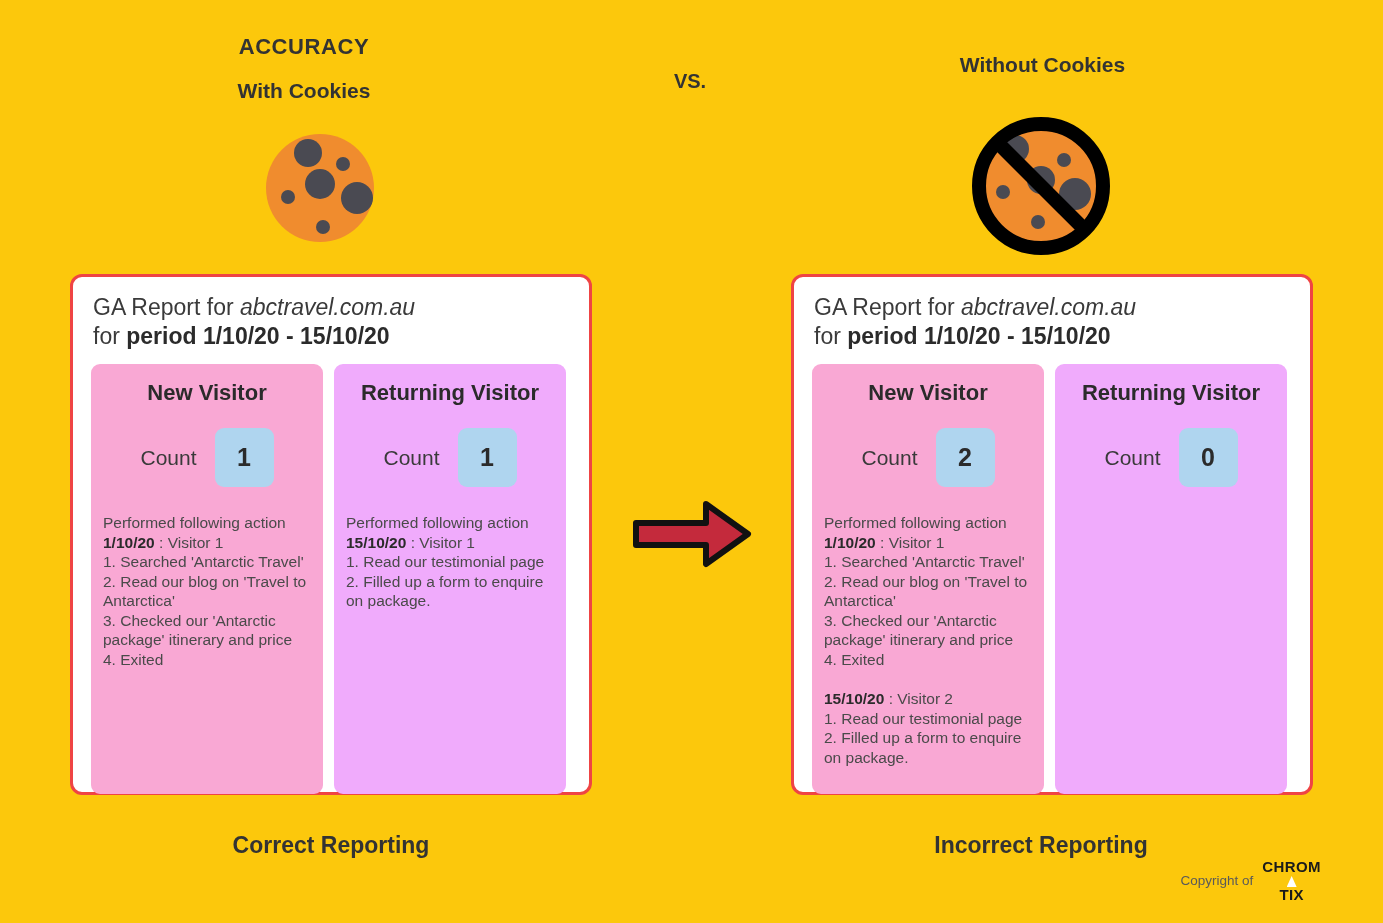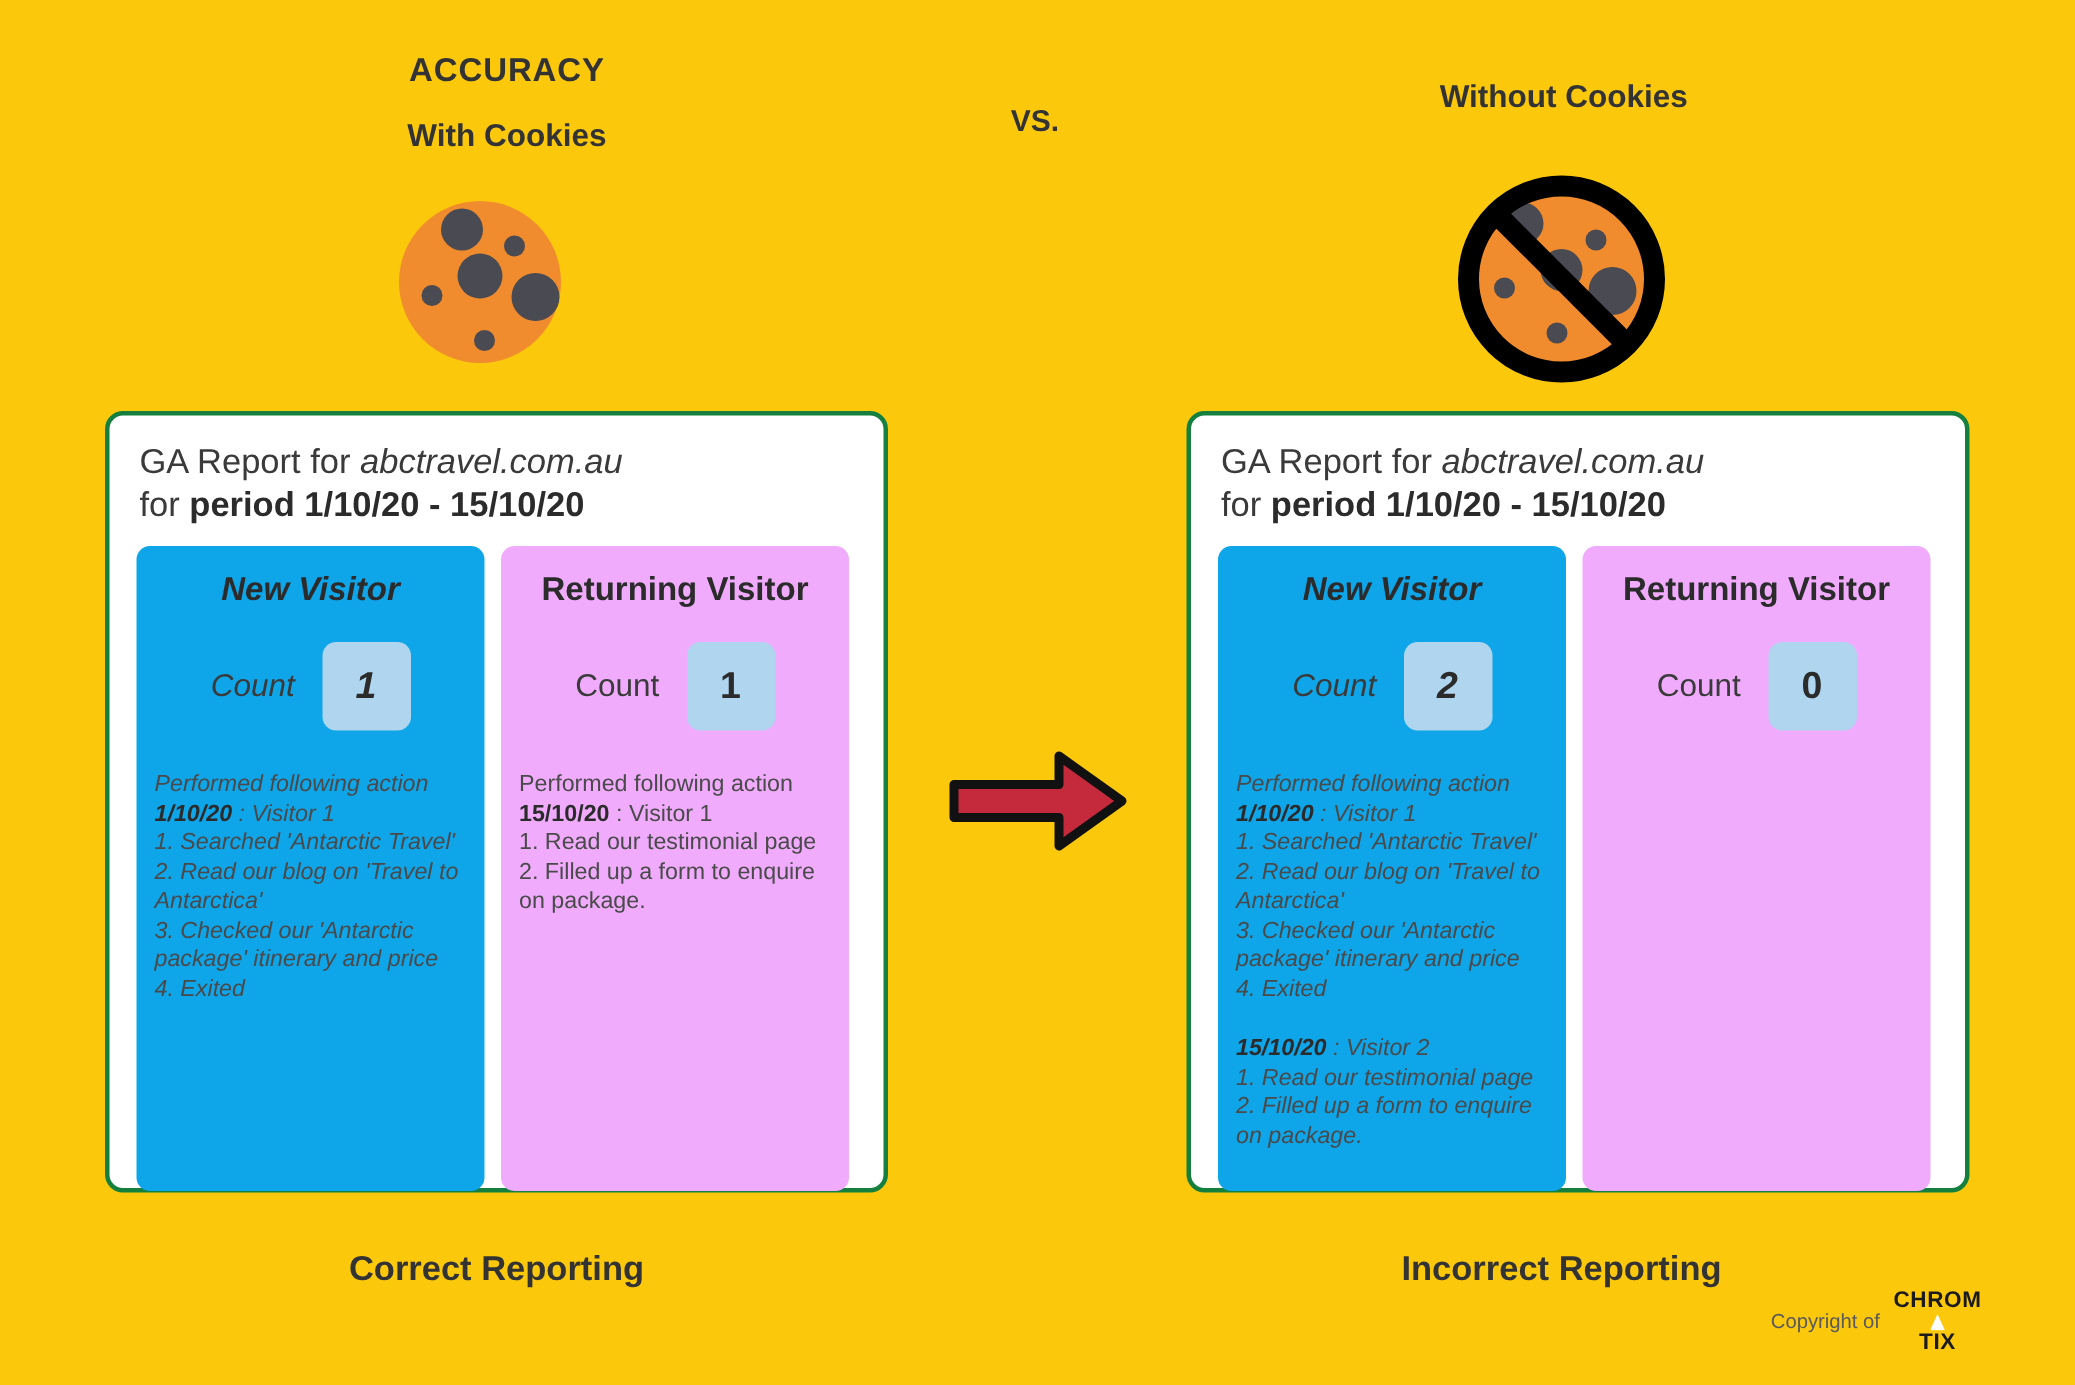--- a/index.html
+++ b/index.html
@@ -30,21 +30,21 @@
     line-height: 1.2;
   }
   .heading-sub {
     font-size: 21px;
     font-weight: bold;
     color: #333333;
     margin: 0;
     line-height: 1.2;
     margin-top: 18px;
   }
-  #left-heading  { left: 108px;  top: 34px; width: 460px; }
+  #left-heading  { left: 74px;  top: 34px; width: 460px; }
   #right-heading { left: 815px; top: 34px; width: 455px; }
 
   .vs-label {
     position: absolute;
     left: 645px;
     top: 70px;
     width: 90px;
     text-align: center;
     font-size: 20px;
     font-weight: bold;
@@ -55,21 +55,21 @@
   .icon-wrap {
     position: absolute;
   }
   #cookie-icon-wrap    { left: 264px; top: 122px; width: 116px; height: 126px; }
   #no-cookie-icon-wrap { left: 963px; top: 108px; width: 156px; height: 156px; }
 
   
   .report-card {
     position: absolute;
     background: #ffffff;
-    border: 3px solid #15803d;
+    border: 3px solid #ef4444;
     border-radius: 12px;
     box-sizing: border-box;
     padding: 16px 18px 16px 18px;
   }
   #card-left  { left: 70px;  top: 274px; width: 522px; height: 521px; }
   #card-right { left: 791px; top: 274px; width: 522px; height: 521px; }
 
   .card-title {
     font-size: 23px;
     color: #3a3a3a;
@@ -85,21 +85,21 @@
     gap: 11px;
   }
   .panel {
     border-radius: 9px;
     box-sizing: border-box;
     padding: 14px 12px 12px 12px;
     width: 232px;
     height: 430px;
     overflow: hidden;
   }
-  .panel.new       { background: #0ea5e9; font-style: italic; }
+  .panel.new       { background: #f9a8d4; }
   .panel.returning { background: #f0abfc; }
 
   .panel-title {
     text-align: center;
     font-size: 22px;
     font-weight: bold;
     color: #2b2b2b;
     margin: 2px 0 0 0;
     line-height: 1.2;
   }

